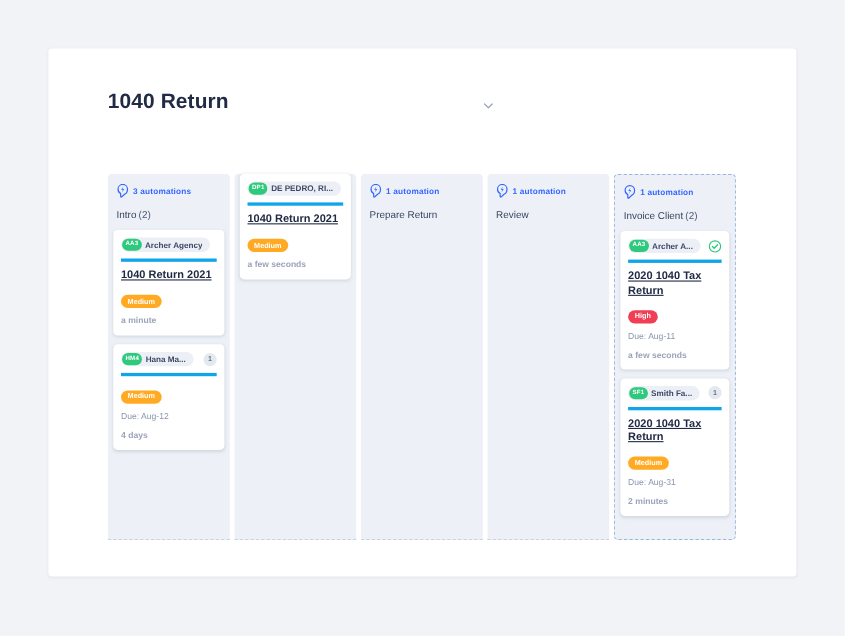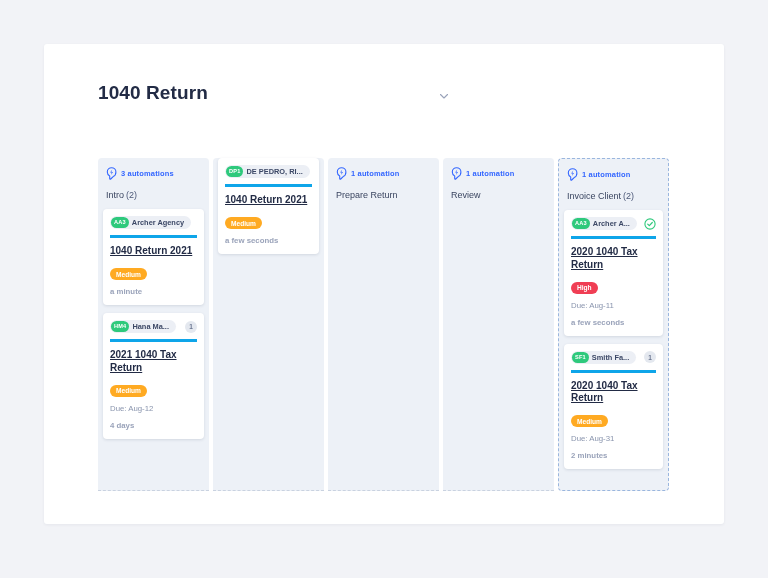--- a/index.html
+++ b/index.html
@@ -264,21 +264,21 @@
                 <span class="client-avatar">AA3</span>
                 <span class="client-name">Archer Agency</span>
               </div>
             </div><div class="card-title">1040 Return 2021</div><div class="priority medium">Medium</div><div class="card-time">a minute</div></div>
           <div class="card"><div class="card-top">
               <div class="client-pill">
                 <span class="client-avatar">HM4</span>
                 <span class="client-name">Hana Ma...</span>
               </div>
               <span class="count-circle">1</span>
-            </div><div class="card-title">2021 1040 Tax Return</div><div class="priority medium">Medium</div><div class="card-due">Due: Aug-12</div><div class="card-time">4 days</div></div>
+            </div><div class="priority medium">Medium</div><div class="card-due">Due: Aug-12</div><div class="card-time">4 days</div></div>
         </div>
       </div>
       <div class="column">
         <div class="col-cards">
           <div class="card"><div class="card-top">
               <div class="client-pill">
                 <span class="client-avatar">DP1</span>
                 <span class="client-name">DE PEDRO, RI...</span>
               </div>
             </div><div class="card-title">1040 Return 2021</div><div class="priority medium">Medium</div><div class="card-time">a few seconds</div></div>

